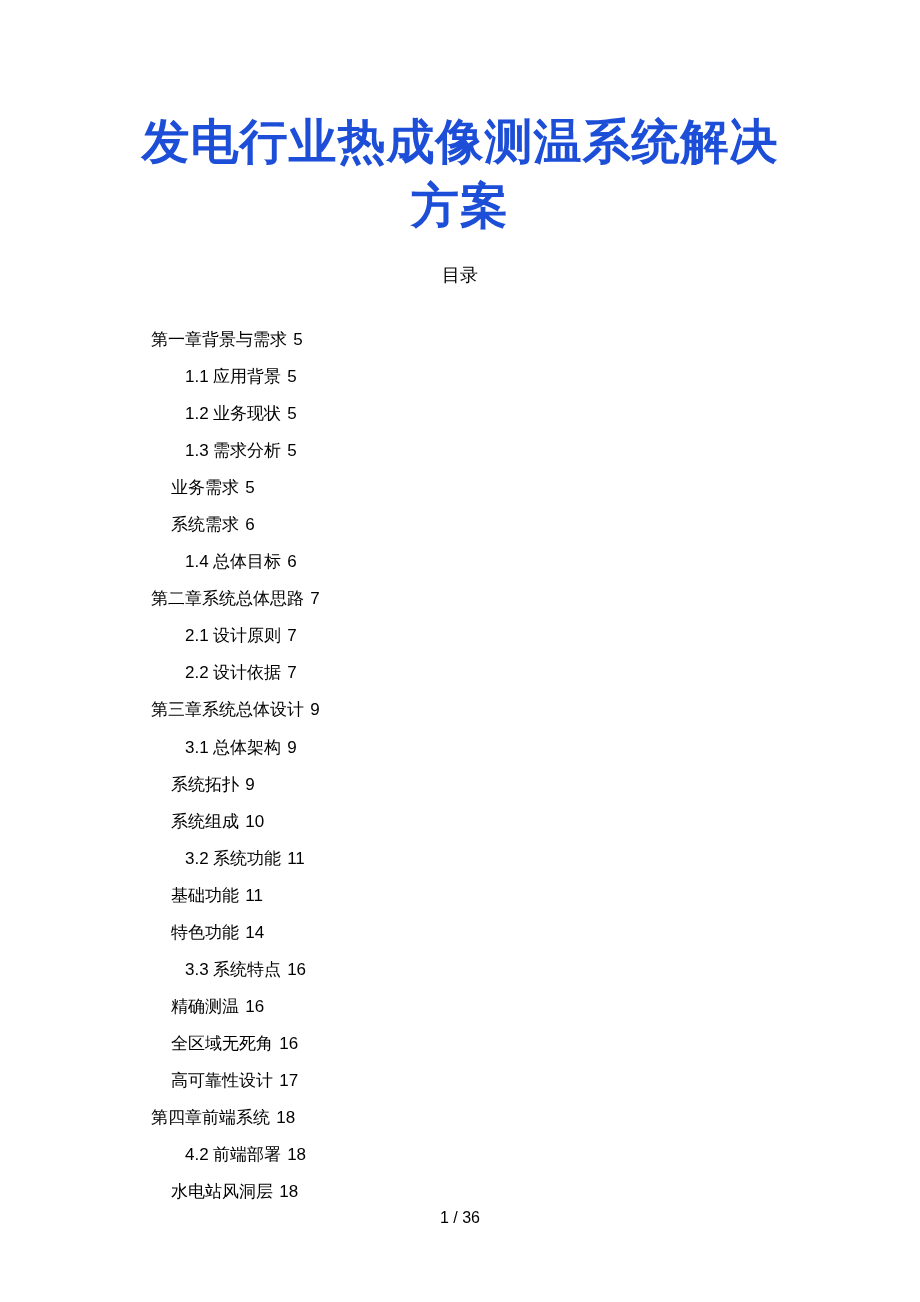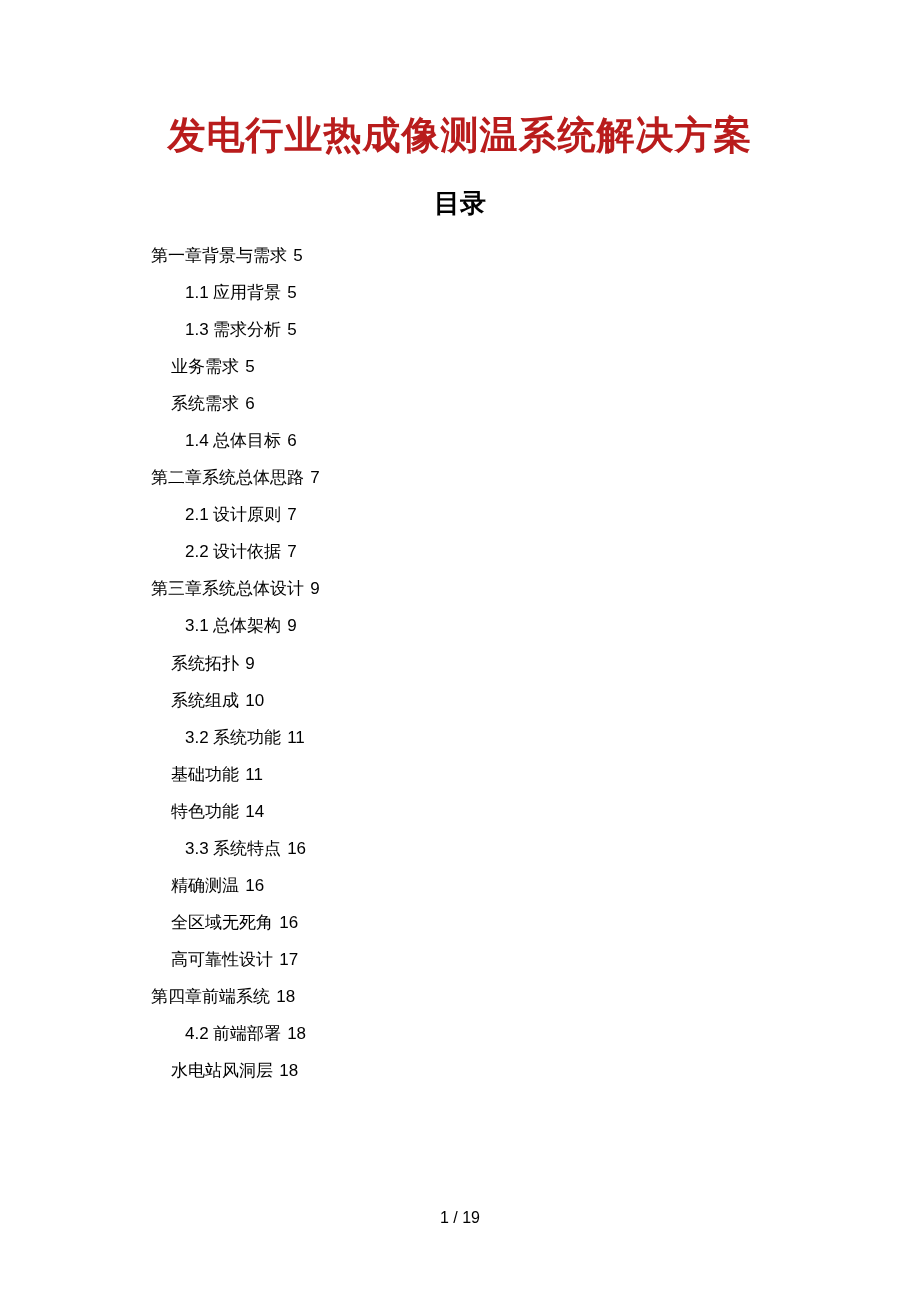--- a/index.html
+++ b/index.html
@@ -12,34 +12,34 @@
       height: 1302px;
       background: #ffffff;
       font-family: "SimSun", "宋体", serif;
       position: relative;
     }
     .page {
       padding: 110px 135px 0 135px;
     }
     .main-title {
       font-family: "SimHei", "黑体", sans-serif;
-      font-size: 38px;
+      font-size: 48px;
       font-weight: bold;
       text-align: center;
-      color: #b91c1c;
+      color: #1d4ed8;
       margin-bottom: 25px;
       letter-spacing: 1px;
     }
     .toc-heading {
       font-family: "SimSun", "宋体", serif;
-      font-size: 26px;
-      font-weight: bold;
+      font-size: 18px;
+      font-weight: normal;
       text-align: center;
       color: #000;
-      margin-bottom: 16px;
+      margin-bottom: 34px;
     }
     .toc {
       font-size: 17px;
       line-height: 2.18;
       color: #000;
     }
     .toc-entry {
       white-space: nowrap;
     }
     .level-0 {
@@ -75,20 +75,21 @@
   </style>
 </head>
 <body>
 
 <div class="page">
   <h1 class="main-title">发电行业热成像测温系统解决方案</h1>
   <h2 class="toc-heading">目录</h2>
   <div class="toc" id="toc-container">
       <div class="toc-entry level-0"><span class="entry-label">第一章背景与需求</span><span> </span><span class="entry-page">5</span></div>
       <div class="toc-entry level-1"><span class="entry-num">1.1</span><span> </span><span class="entry-label">应用背景</span><span> </span><span class="entry-page">5</span></div>
+      <div class="toc-entry level-1"><span class="entry-num">1.2</span><span> </span><span class="entry-label">业务现状</span><span> </span><span class="entry-page">5</span></div>
       <div class="toc-entry level-1"><span class="entry-num">1.3</span><span> </span><span class="entry-label">需求分析</span><span> </span><span class="entry-page">5</span></div>
       <div class="toc-entry level-2"><span class="entry-label">业务需求</span><span> </span><span class="entry-page">5</span></div>
       <div class="toc-entry level-2"><span class="entry-label">系统需求</span><span> </span><span class="entry-page">6</span></div>
       <div class="toc-entry level-1"><span class="entry-num">1.4</span><span> </span><span class="entry-label">总体目标</span><span> </span><span class="entry-page">6</span></div>
       <div class="toc-entry level-0"><span class="entry-label">第二章系统总体思路</span><span> </span><span class="entry-page">7</span></div>
       <div class="toc-entry level-1"><span class="entry-num">2.1</span><span> </span><span class="entry-label">设计原则</span><span> </span><span class="entry-page">7</span></div>
       <div class="toc-entry level-1"><span class="entry-num">2.2</span><span> </span><span class="entry-label">设计依据</span><span> </span><span class="entry-page">7</span></div>
       <div class="toc-entry level-0"><span class="entry-label">第三章系统总体设计</span><span> </span><span class="entry-page">9</span></div>
       <div class="toc-entry level-1"><span class="entry-num">3.1</span><span> </span><span class="entry-label">总体架构</span><span> </span><span class="entry-page">9</span></div>
       <div class="toc-entry level-2"><span class="entry-label">系统拓扑</span><span> </span><span class="entry-page">9</span></div>
@@ -100,14 +101,14 @@
       <div class="toc-entry level-2"><span class="entry-label">精确测温</span><span> </span><span class="entry-page">16</span></div>
       <div class="toc-entry level-2"><span class="entry-label">全区域无死角</span><span> </span><span class="entry-page">16</span></div>
       <div class="toc-entry level-2"><span class="entry-label">高可靠性设计</span><span> </span><span class="entry-page">17</span></div>
       <div class="toc-entry level-0"><span class="entry-label">第四章前端系统</span><span> </span><span class="entry-page">18</span></div>
       <div class="toc-entry level-1"><span class="entry-num">4.2</span><span> </span><span class="entry-label">前端部署</span><span> </span><span class="entry-page">18</span></div>
       <div class="toc-entry level-2"><span class="entry-label">水电站风洞层</span><span> </span><span class="entry-page">18</span></div>
     </div>
 </div>
 
 <div class="page-footer">
-  <span>1</span><span> / </span><span>19</span>
+  <span>1</span><span> / </span><span>36</span>
 </div>
 
 </body></html>

